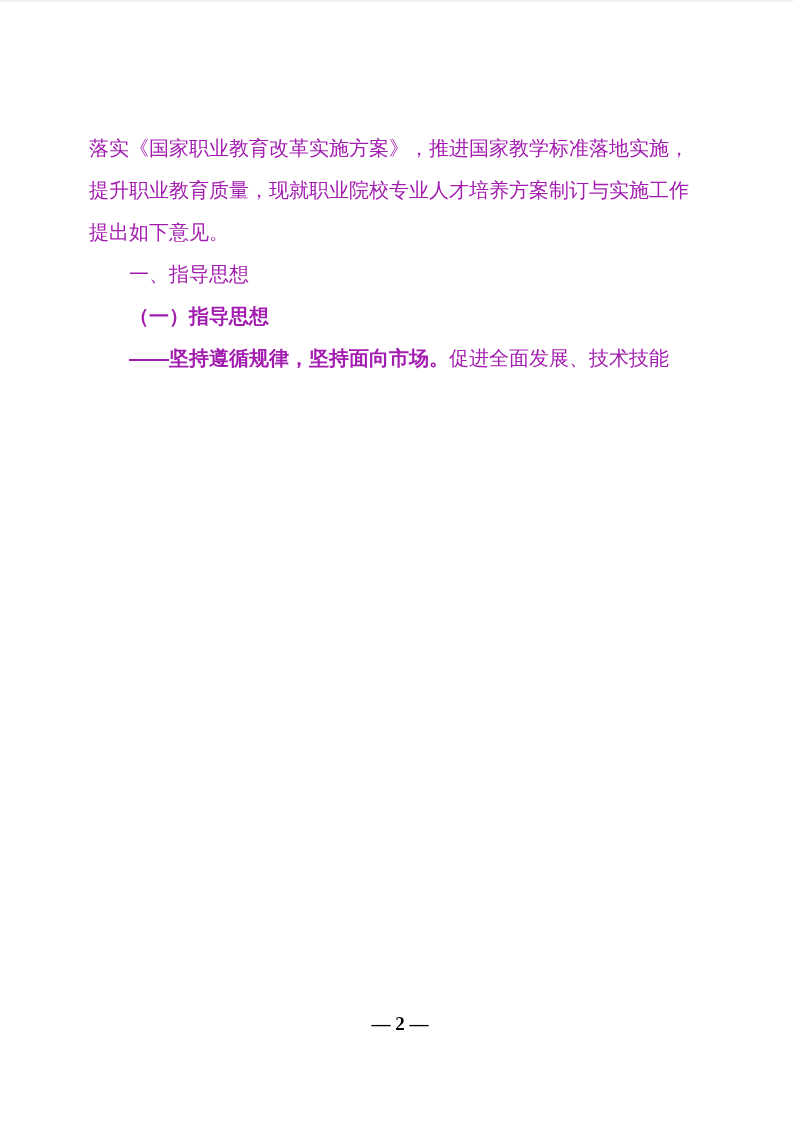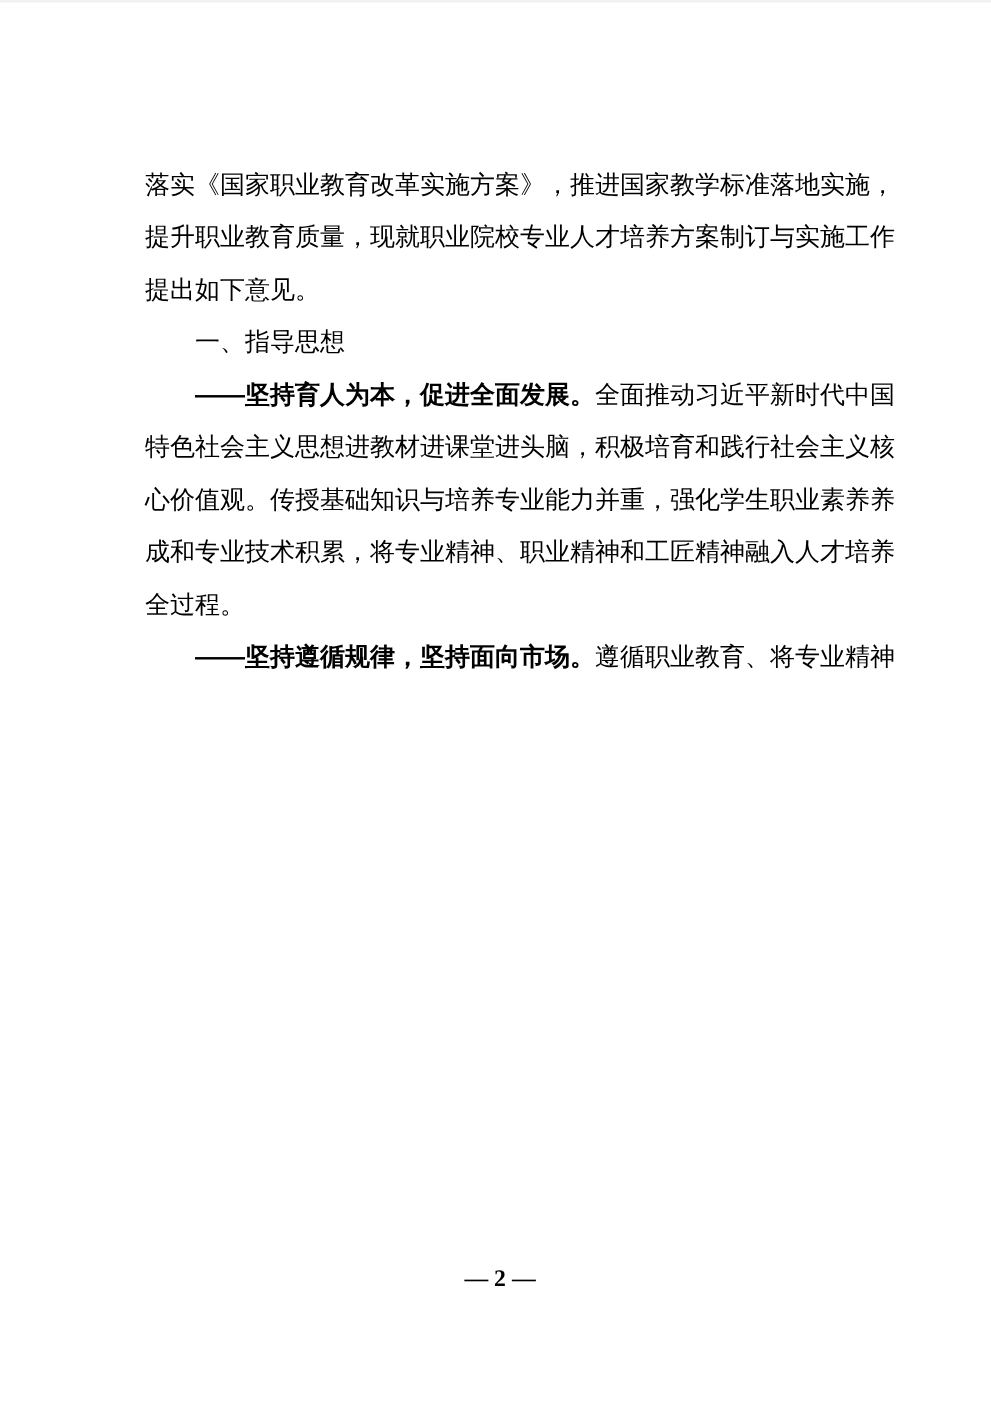--- a/index.html
+++ b/index.html
@@ -13,28 +13,28 @@
     position: relative;
     width: 793px;
     height: 1122px;
     background: #ffffff;
     color: #000000;
     overflow: hidden;
     border-top: 2px solid #f1f1f1;
   }
   .content {
     position: absolute;
-    left: 116px;
+    left: 89px;
     top: 125px;
     width: 600px;
     font-size: 20px;
     line-height: 42px;
     text-align: justify;
     letter-spacing: 0;
-    color: #000000;
+    color: #a21caf;
   }
   .content p {
     margin: 0;
     padding: 0;
   }
   .para-indent {
     text-indent: 2em;
   }
   .section-heading {
     text-indent: 2em;
@@ -61,19 +61,19 @@
   }
 </style>
 </head>
 <body>
 
 <div class="page">
   <main class="content" id="doc-content">
 
   <p class="body-paragraph">落实《国家职业教育改革实施方案》，推进国家教学标准落地实施，提升职业教育质量，现就职业院校专业人才培养方案制订与实施工作提出如下意见。</p>
       <p class="section-heading">一、指导思想</p>
-      <p class="body-paragraph para-indent"><strong class="lead-bold">——坚持育人为本，促进全面发展。</strong><span>全面推动习近平新时代中国特色社会主义思想进教材进课堂进头脑，积极培育和践行社会主义核心价值观。传授基础知识与培养专业能力并重，强化学生职业素养养成和专业技术积累，将专业精神、职业精神和工匠精神融入人才培养全过程。</span></p>
-      <p class="body-paragraph para-indent"><strong class="lead-bold">——坚持遵循规律，坚持面向市场。</strong><span>遵循职业教育、将专业精神</span></p>
+      <p class="subsection-heading">（一）指导思想</p>
+      <p class="body-paragraph para-indent"><strong class="lead-bold">——坚持遵循规律，坚持面向市场。</strong><span>促进全面发展、技术技能</span></p>
     </main>
   <footer class="page-footer">
     <span>— 2 —</span>
   </footer>
 </div>
 
 </body></html>

